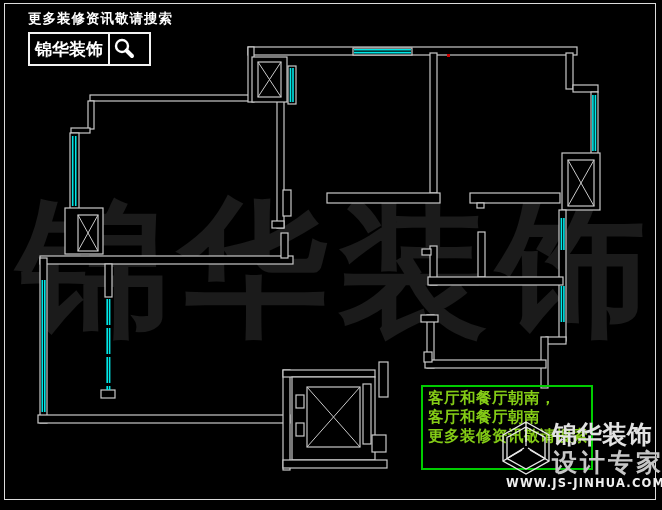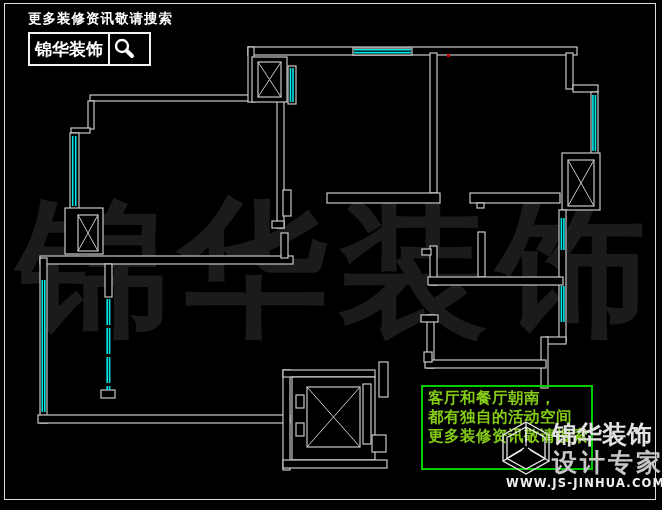--- a/index.html
+++ b/index.html
@@ -205,21 +205,21 @@
         <svg width="24" height="24" viewBox="0 0 24 24">
           <circle cx="10" cy="9" r="6" stroke="#fff" stroke-width="2.4" fill="none"></circle>
           <line x1="14.5" y1="13.5" x2="20" y2="19" stroke="#fff" stroke-width="4" stroke-linecap="round"></line>
         </svg>
       </span>
     </div>
   </div>
 
   <div id="note">
     <div>客厅和餐厅朝南，</div>
-    <div>都有独自的活动空间</div>
+    <div>客厅和餐厅朝南</div>
     <div>更多装修资讯敬请搜索</div>
   </div>
 
   <div id="logo">
     <span class="cube">
       <svg width="52" height="56" viewBox="0 0 52 56">
         <g stroke="#e8e8e8" stroke-width="1.3" fill="none">
           <polygon points="26,2 49,15 49,41 26,54 3,41 3,15"></polygon>
           <polygon points="26,7 45,17.5 45,38.5 26,49 7,38.5 7,17.5"></polygon>
           <line x1="26" y1="7" x2="26" y2="26"></line>

